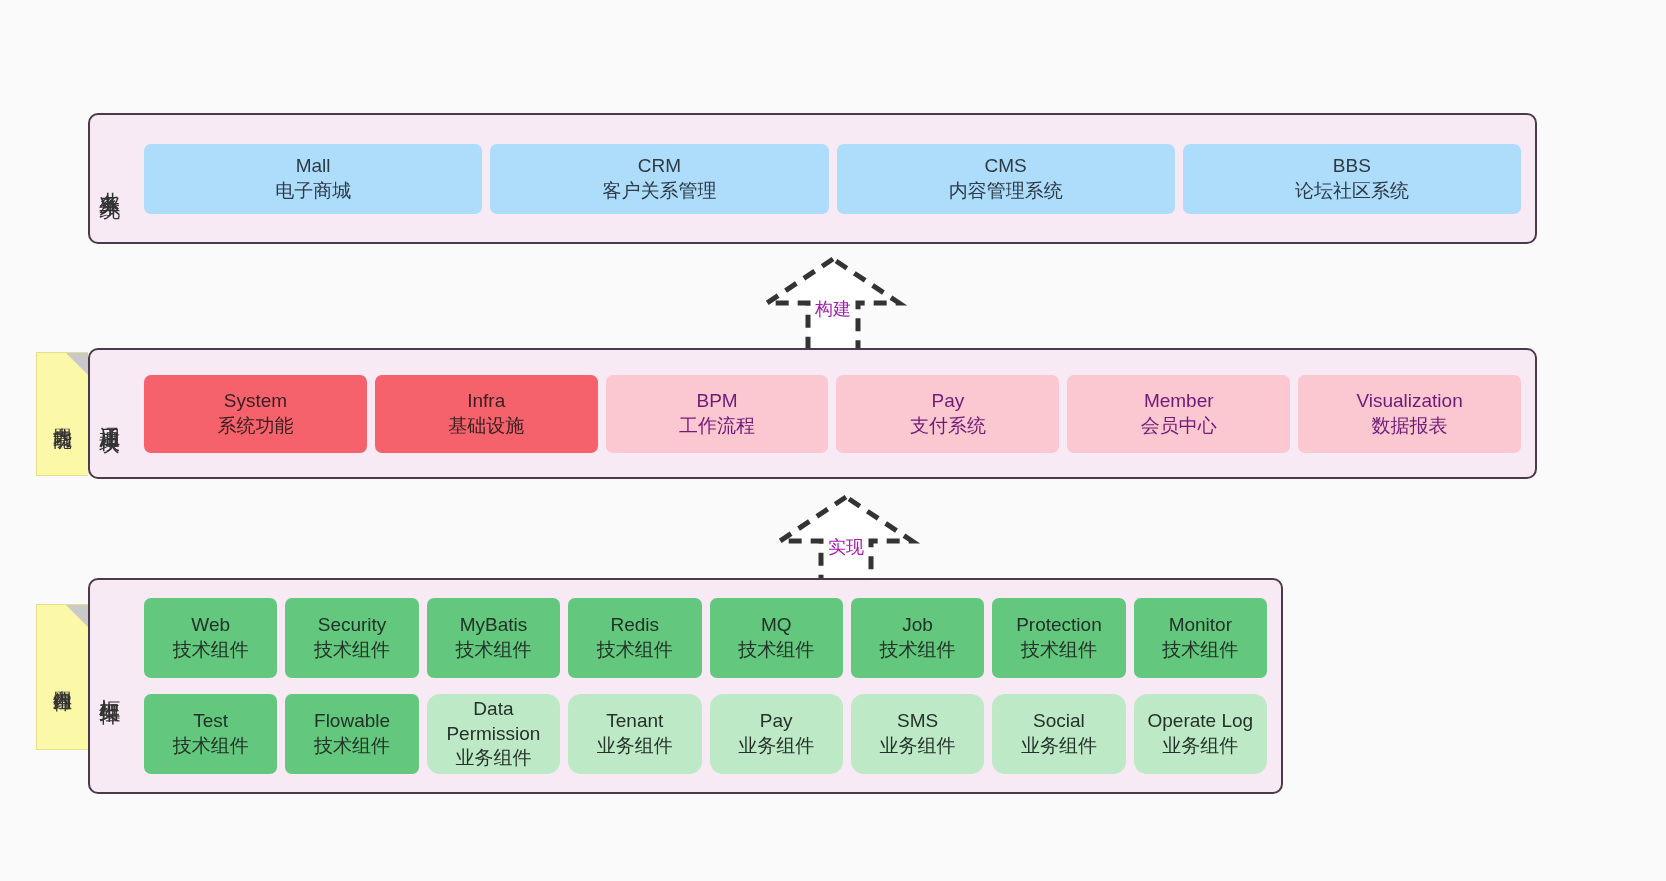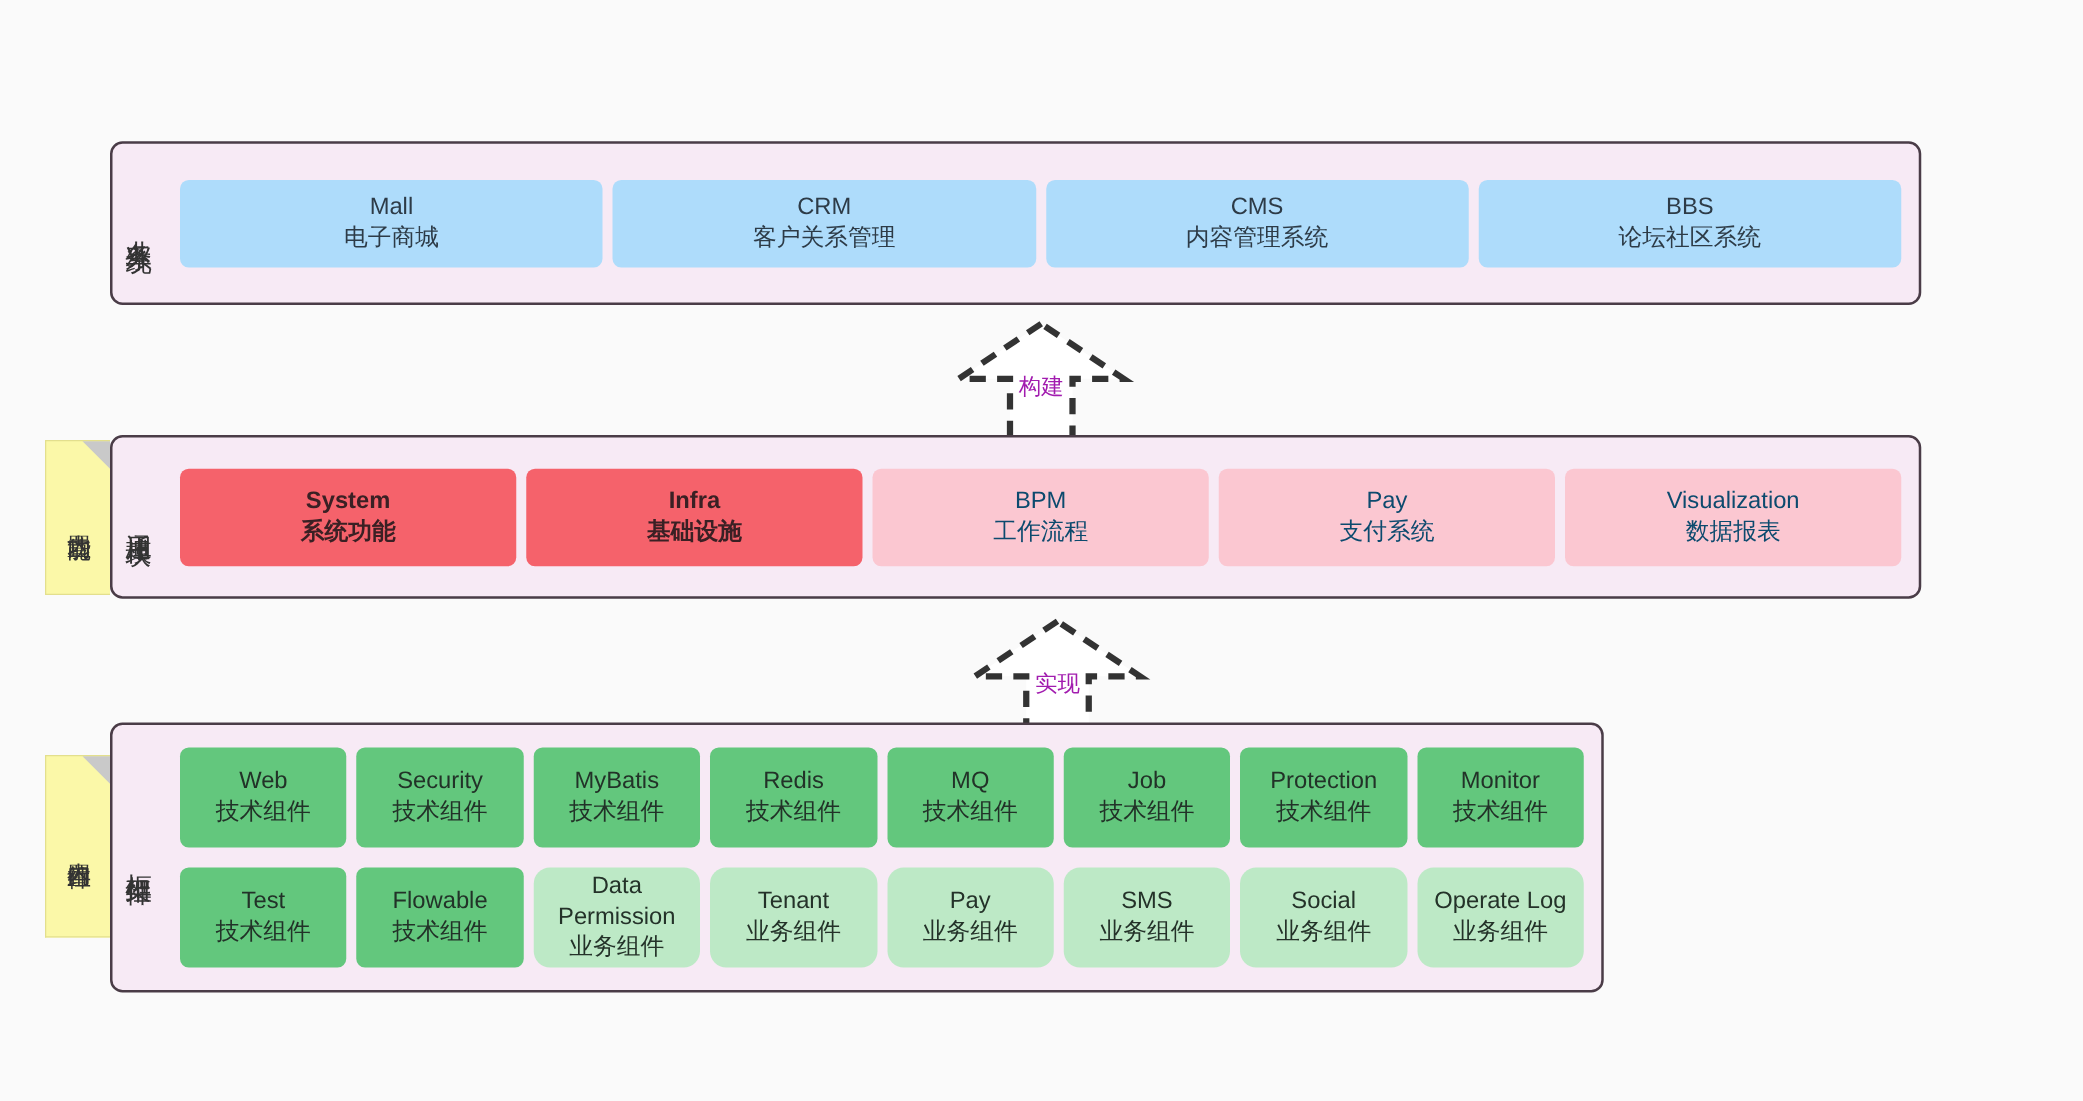--- a/index.html
+++ b/index.html
@@ -77,22 +77,22 @@
     line-height: 1.30;
     color: #2f3b33;
     padding: 6px 4px;
     min-width: 0;
   }
   .card .en { white-space: normal; }
   .card .cn { white-space: nowrap; }
 
   
   .card.blue   { background: #aedcfb; color: #2d3b47; }
-  .card.red    { background: #f5626b; color: #3a2024; font-weight: bold; }
-  .card.pink   { background: #fbc7d1; color: #0c4a6e; }
+  .card.red    { background: #f5626b; color: #3a2024; }
+  .card.pink   { background: #fbc7d1; color: #701a75; }
   .card.green  { background: #63c77d; color: #223228; }
   .card.mint   { background: #bde9c6; color: #243229; border-radius: 13px; }
 
   
   #layer-business  { left: 88px;  top: 113px; width: 1449px; height: 131px; }
   #layer-business .card { height: 70px; }
 
   #layer-common    { left: 88px;  top: 348px; width: 1449px; height: 131px; }
   #layer-common .card { height: 78px; }
 
@@ -208,20 +208,24 @@
         </div>
         <div class="card pink">
           <span class="en">BPM</span>
           <span class="cn">工作流程</span>
         </div>
         <div class="card pink">
           <span class="en">Pay</span>
           <span class="cn">支付系统</span>
         </div>
         <div class="card pink">
+          <span class="en">Member</span>
+          <span class="cn">会员中心</span>
+        </div>
+        <div class="card pink">
           <span class="en">Visualization</span>
           <span class="cn">数据报表</span>
         </div>
       </div>
     </div>
   </div>
 
   <div class="arrow" id="arrow-implement">
     <svg width="160" height="100" viewBox="0 0 160 100" aria-hidden="true">
       <path d="M80 4 L14 48 L55 48 L55 98 L105 98 L105 48 L146 48 Z" fill="#ffffff" stroke="#333333" stroke-width="5" stroke-dasharray="13 9" stroke-linejoin="miter"></path>

